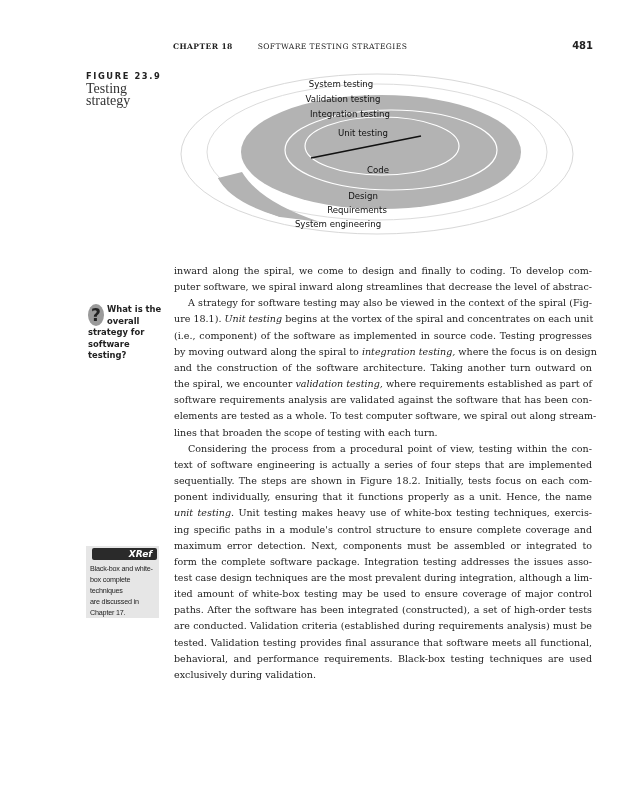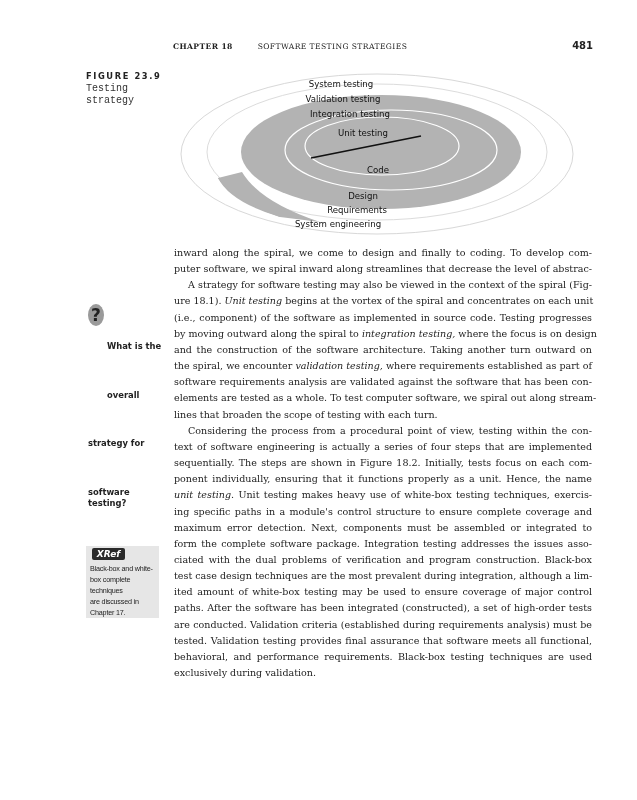--- a/index.html
+++ b/index.html
@@ -3,35 +3,35 @@
 <meta charset="utf-8">
 <style>
   html, body { margin:0; padding:0; background:#ffffff; }
   body { width:637px; height:800px; position:relative; overflow:hidden; font-family:"DejaVu Serif", serif; color:#1a1a1a; }
   .header { position:absolute; top:42px; left:173px; width:420px; height:14px; font-family:"DejaVu Serif", serif; font-size:7.6px; letter-spacing:0.4px; color:#222; }
   .header .chap { font-weight:bold; }
   .header .title { margin-left:22px; }
   .header .page { position:absolute; right:0; top:-2px; font-size:10px; font-weight:bold; font-family:"DejaVu Sans", sans-serif; letter-spacing:0;text-align:right; }
   .fig-caption { position:absolute; left:86px; top:71px; width:80px; }
   .fig-label { font-family:"DejaVu Sans", sans-serif; font-weight:bold; font-size:8.3px; letter-spacing:1.6px; color:#222; }
-  .fig-text { font-family:Liberation Mono, monospace; font-size:10px; line-height:12px; color:#333; margin-top:2px; }
+  .fig-text { font-family:Liberation Serif, serif; font-size:14px; line-height:12px; color:#333; margin-top:2px; }
   .diagram { position:absolute; left:170px; top:72px; width:420px; height:165px; }
   .diagram svg { width:420px; height:165px; }
   .dlabel { font-family:"DejaVu Sans", sans-serif; font-size:8.6px; fill:#111; }
-  .body-text { position:absolute; left:174px; top:245px; width:418px; font-family:"DejaVu Serif", serif; font-size:9.55px; line-height:16.15px; color:#222; text-align:justify; }
+  .body-text { position:absolute; left:174px; top:263px; width:418px; font-family:"DejaVu Serif", serif; font-size:9.55px; line-height:16.15px; color:#222; text-align:justify; }
   .body-text p { margin:0; }
   .body-text .line { display:block; text-align:justify; text-align-last:justify; white-space:nowrap; }
   .body-text .line.last { text-align-last:left; }
   .body-text em { font-style:italic; }
   .margin-q { position:absolute; left:88px; top:304px; width:80px; font-family:"DejaVu Sans", sans-serif; font-weight:bold; font-size:8.4px; line-height:11.6px; color:#222; }
   .q-icon { position:absolute; left:0; top:0; width:16px; height:22px; border-radius:50%; background:#9a9a9a; color:#222; font-size:17px; font-weight:bold; text-align:center; line-height:22px; font-family:"DejaVu Sans", sans-serif; }
-  .q-line { display:block;margin-top:37px; }
+  .q-line { display:block; }
   .q-line.ind { padding-left:19px; }
   .xref { position:absolute; left:86px; top:546px; width:73px; height:72px; background:#e6e6e6; }
-  .xref-badge { position:absolute; left:6px; top:2px; width:33px; height:12px; background:#2a2a2a; color:#fff; border-radius:2px; font-family:"DejaVu Sans", sans-serif; font-weight:bold; font-style:italic; font-size:9px; line-height:12px; text-align:center; }
+  .xref-badge { position:absolute; left:6px; top:2px; width:33px; height:12px; background:#2a2a2a; color:#fff; border-radius:2px; font-family:"DejaVu Sans", sans-serif; font-weight:bold; font-style:italic; font-size:9px; line-height:12px; text-align:center;padding-left:32px; }
   .xref-text { position:absolute; left:4px; top:17px; width:68px; font-family:"Liberation Sans", sans-serif; font-size:7.2px; line-height:11px; color:#222; letter-spacing:-0.2px; }
 </style>
 </head>
 <body>
 
 <div class="header">
   <span class="chap">CHAPTER 18</span>
   <span class="title">SOFTWARE TESTING STRATEGIES</span>
   <span class="page">481</span>
 </div>
@@ -108,21 +108,20 @@
   </p>
   <p>
     <span class="line" style="padding-left:14px">Considering the process from a procedural point of view, testing within the con-</span>
     <span class="line">text of software engineering is actually a series of four steps that are implemented</span>
     <span class="line">sequentially. The steps are shown in Figure 18.2.  Initially, tests focus on each com-</span>
     <span class="line">ponent individually, ensuring that it functions properly as a unit. Hence, the name</span>
     <span class="line"><em>unit testing</em><span>. Unit testing makes heavy use of white-box testing techniques, exercis-</span></span>
     <span class="line">ing specific paths in a module's control structure to ensure complete coverage and</span>
     <span class="line">maximum error detection. Next, components must be assembled or integrated to</span>
     <span class="line">form the complete software package.  Integration testing addresses the issues asso-</span>
-    <span class="line">ciated with the dual problems of verification and program construction.  Black-box</span>
     <span class="line">test case design techniques are the most prevalent during integration, although a lim-</span>
     <span class="line">ited amount of white-box testing may be used to ensure coverage of major control</span>
     <span class="line">paths. After the software has been integrated (constructed), a set of high-order tests</span>
     <span class="line">are conducted. Validation criteria (established during requirements analysis) must be</span>
     <span class="line">tested.  Validation testing provides final assurance that software meets all functional,</span>
     <span class="line">behavioral, and performance requirements. Black-box testing techniques are used</span>
     <span class="line last">exclusively during validation.</span>
   </p>
 </div>
 

